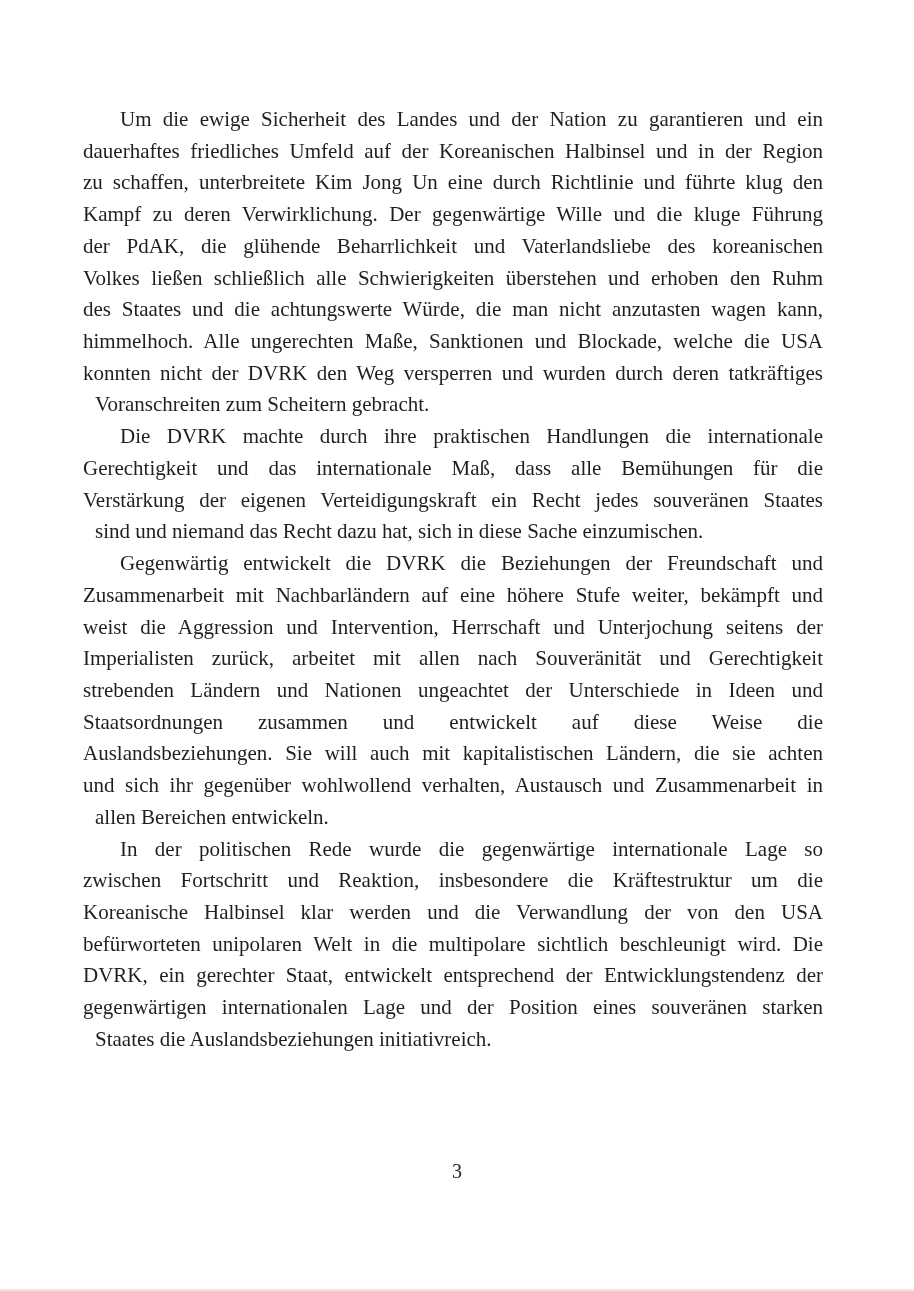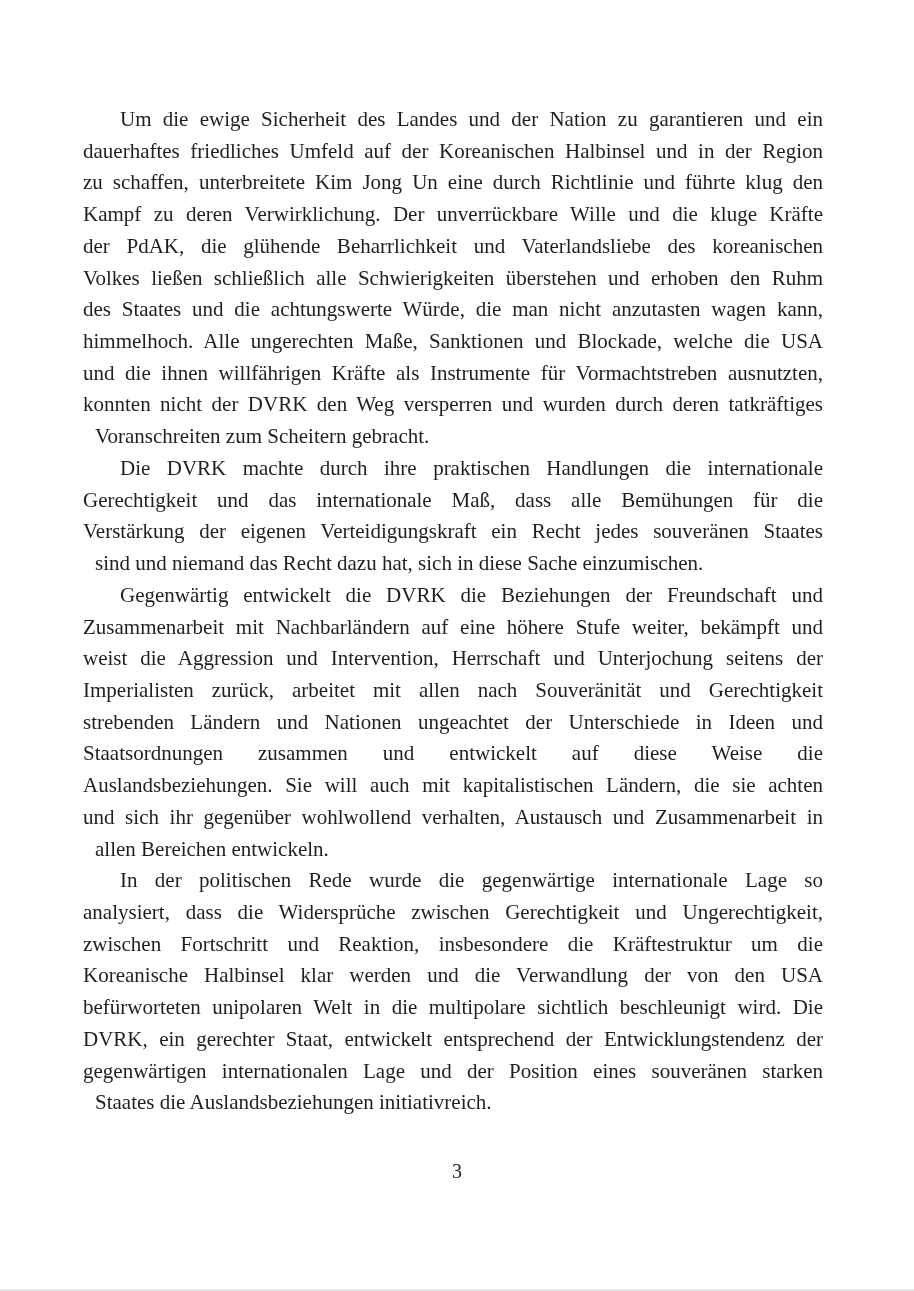--- a/index.html
+++ b/index.html
@@ -63,26 +63,25 @@
 </style>
 </head>
 <body>
 
 <div class="page">
   <div class="text-block">
       <div class="paragraph">
         <div class="line first">Um die ewige Sicherheit des Landes und der Nation zu garantieren und ein</div>
         <div class="line">dauerhaftes friedliches Umfeld auf der Koreanischen Halbinsel und in der Region</div>
         <div class="line">zu schaffen, unterbreitete Kim Jong Un eine durch Richtlinie und führte klug den</div>
-        <div class="line">Kampf zu deren Verwirklichung. Der unverrückbare Wille und die kluge Kräfte</div>
+        <div class="line">Kampf zu deren Verwirklichung. Der gegenwärtige Wille und die kluge Führung</div>
         <div class="line">der PdAK, die glühende Beharrlichkeit und Vaterlandsliebe des koreanischen</div>
         <div class="line">Volkes ließen schließlich alle Schwierigkeiten überstehen und erhoben den Ruhm</div>
         <div class="line">des Staates und die achtungswerte Würde, die man nicht anzutasten wagen kann,</div>
         <div class="line">himmelhoch. Alle ungerechten Maße, Sanktionen und Blockade, welche die USA</div>
-        <div class="line">und die ihnen willfährigen Kräfte als Instrumente für Vormachtstreben ausnutzten,</div>
         <div class="line">konnten nicht der DVRK den Weg versperren und wurden durch deren tatkräftiges</div>
         <div class="line last">Voranschreiten zum Scheitern gebracht.</div>
       </div>
       <div class="paragraph">
         <div class="line first">Die DVRK machte durch ihre praktischen Handlungen die internationale</div>
         <div class="line">Gerechtigkeit und das internationale Maß, dass alle Bemühungen für die</div>
         <div class="line">Verstärkung der eigenen Verteidigungskraft ein Recht jedes souveränen Staates</div>
         <div class="line last">sind und niemand das Recht dazu hat, sich in diese Sache einzumischen.</div>
       </div>
       <div class="paragraph">
@@ -91,21 +90,20 @@
         <div class="line">weist die Aggression und Intervention, Herrschaft und Unterjochung seitens der</div>
         <div class="line">Imperialisten zurück, arbeitet mit allen nach Souveränität und Gerechtigkeit</div>
         <div class="line">strebenden Ländern und Nationen ungeachtet der Unterschiede in Ideen und</div>
         <div class="line">Staatsordnungen zusammen und entwickelt auf diese Weise die</div>
         <div class="line">Auslandsbeziehungen. Sie will auch mit kapitalistischen Ländern, die sie achten</div>
         <div class="line">und sich ihr gegenüber wohlwollend verhalten, Austausch und Zusammenarbeit in</div>
         <div class="line last">allen Bereichen entwickeln.</div>
       </div>
       <div class="paragraph">
         <div class="line first">In der politischen Rede wurde die gegenwärtige internationale Lage so</div>
-        <div class="line">analysiert, dass die Widersprüche zwischen Gerechtigkeit und Ungerechtigkeit,</div>
         <div class="line">zwischen Fortschritt und Reaktion, insbesondere die Kräftestruktur um die</div>
         <div class="line">Koreanische Halbinsel klar werden und die Verwandlung der von den USA</div>
         <div class="line">befürworteten unipolaren Welt in die multipolare sichtlich beschleunigt wird. Die</div>
         <div class="line">DVRK, ein gerechter Staat, entwickelt entsprechend der Entwicklungstendenz der</div>
         <div class="line">gegenwärtigen internationalen Lage und der Position eines souveränen starken</div>
         <div class="line last">Staates die Auslandsbeziehungen initiativreich.</div>
       </div>
     </div>
   <div class="page-number">3</div>
   <div class="scan-edge-artifact"></div>

